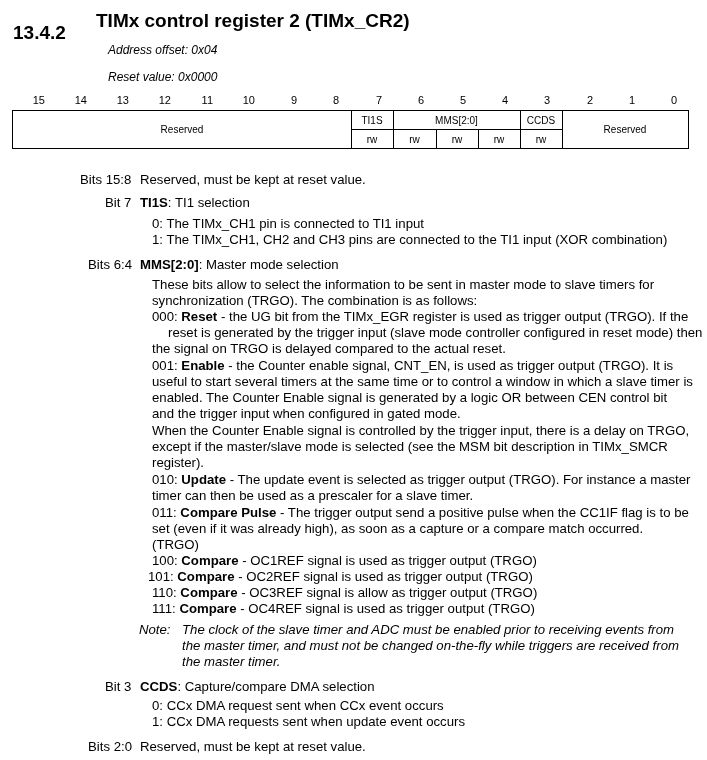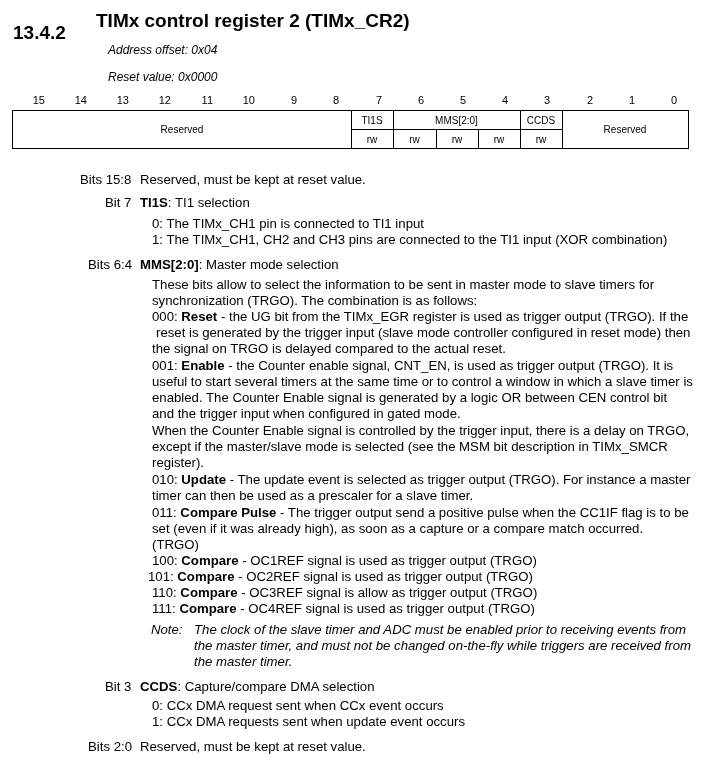--- a/index.html
+++ b/index.html
@@ -14,21 +14,21 @@
   .bitnum { font-size: 11px; top: 94px; width: 20px; text-align: right; margin-left: -10px; }
 
   .reg { position: absolute; left: 12px; top: 110px; width: 677px; height: 39px; border: 1px solid #000; box-sizing: border-box; }
   .cell { position: absolute; font-size: 10px; display: flex; align-items: center; justify-content: center; box-sizing: border-box; }
   .vline { position: absolute; width: 0; border-left: 1px solid #000; }
   .hline { position: absolute; height: 0; border-top: 1px solid #000; }
 
   .txt { font-size: 13.2px; line-height: 16px; }
   .bitlbl { font-size: 13.2px; line-height: 16px; }
   b { font-weight: bold; }
-  .it { font-style: italic; margin-left: 12px; }
+  .it { font-style: italic; }
 </style>
 </head>
 <body>
 
 <div class="abs h-num">13.4.2</div>
 <div class="abs h-title">TIMx control register 2 (TIMx_CR2)</div>
 <div class="abs meta" style="top:43px">Address offset: 0x04</div>
 <div class="abs meta" style="top:70px">Reset value: 0x0000</div>
 
 <div>
@@ -81,21 +81,21 @@
 <div class="abs txt" style="left:152px; top:216px">0: The TIMx_CH1 pin is connected to TI1 input</div>
 <div class="abs txt" style="left:152px; top:232px">1: The TIMx_CH1, CH2 and CH3 pins are connected to the TI1 input (XOR combination)</div>
 
 <div class="abs bitlbl" style="left:88px; top:257px">Bits 6:4</div>
 <div class="abs txt" style="left:140px; top:257px"><b>MMS[2:0]</b><span>: Master mode selection</span></div>
 
 <div class="abs txt" style="left:152px; top:277px">These bits allow to select the information to be sent in master mode to slave timers for</div>
 <div class="abs txt" style="left:152px; top:293px">synchronization (TRGO). The combination is as follows:</div>
 
 <div class="abs txt" style="left:152px; top:309px"><span>000: </span><b>Reset</b><span> - the UG bit from the TIMx_EGR register is used as trigger output (TRGO). If the</span></div>
-<div class="abs txt" style="left:156px; top:325px">reset is generated by the trigger input (slave mode controller configured in reset mode) then</div>
+<div class="abs txt" style="left:168px; top:325px">reset is generated by the trigger input (slave mode controller configured in reset mode) then</div>
 <div class="abs txt" style="left:152px; top:341px">the signal on TRGO is delayed compared to the actual reset.</div>
 
 <div class="abs txt" style="left:152px; top:358px"><span>001: </span><b>Enable</b><span> - the Counter enable signal, CNT_EN, is used as trigger output (TRGO). It is</span></div>
 <div class="abs txt" style="left:152px; top:374px">useful to start several timers at the same time or to control a window in which a slave timer is</div>
 <div class="abs txt" style="left:152px; top:390px">enabled. The Counter Enable signal is generated by a logic OR between CEN control bit</div>
 <div class="abs txt" style="left:152px; top:406px">and the trigger input when configured in gated mode.</div>
 <div class="abs txt" style="left:152px; top:423px">When the Counter Enable signal is controlled by the trigger input, there is a delay on TRGO,</div>
 <div class="abs txt" style="left:152px; top:439px">except if the master/slave mode is selected (see the MSM bit description in TIMx_SMCR</div>
 <div class="abs txt" style="left:152px; top:455px">register).</div>
 

